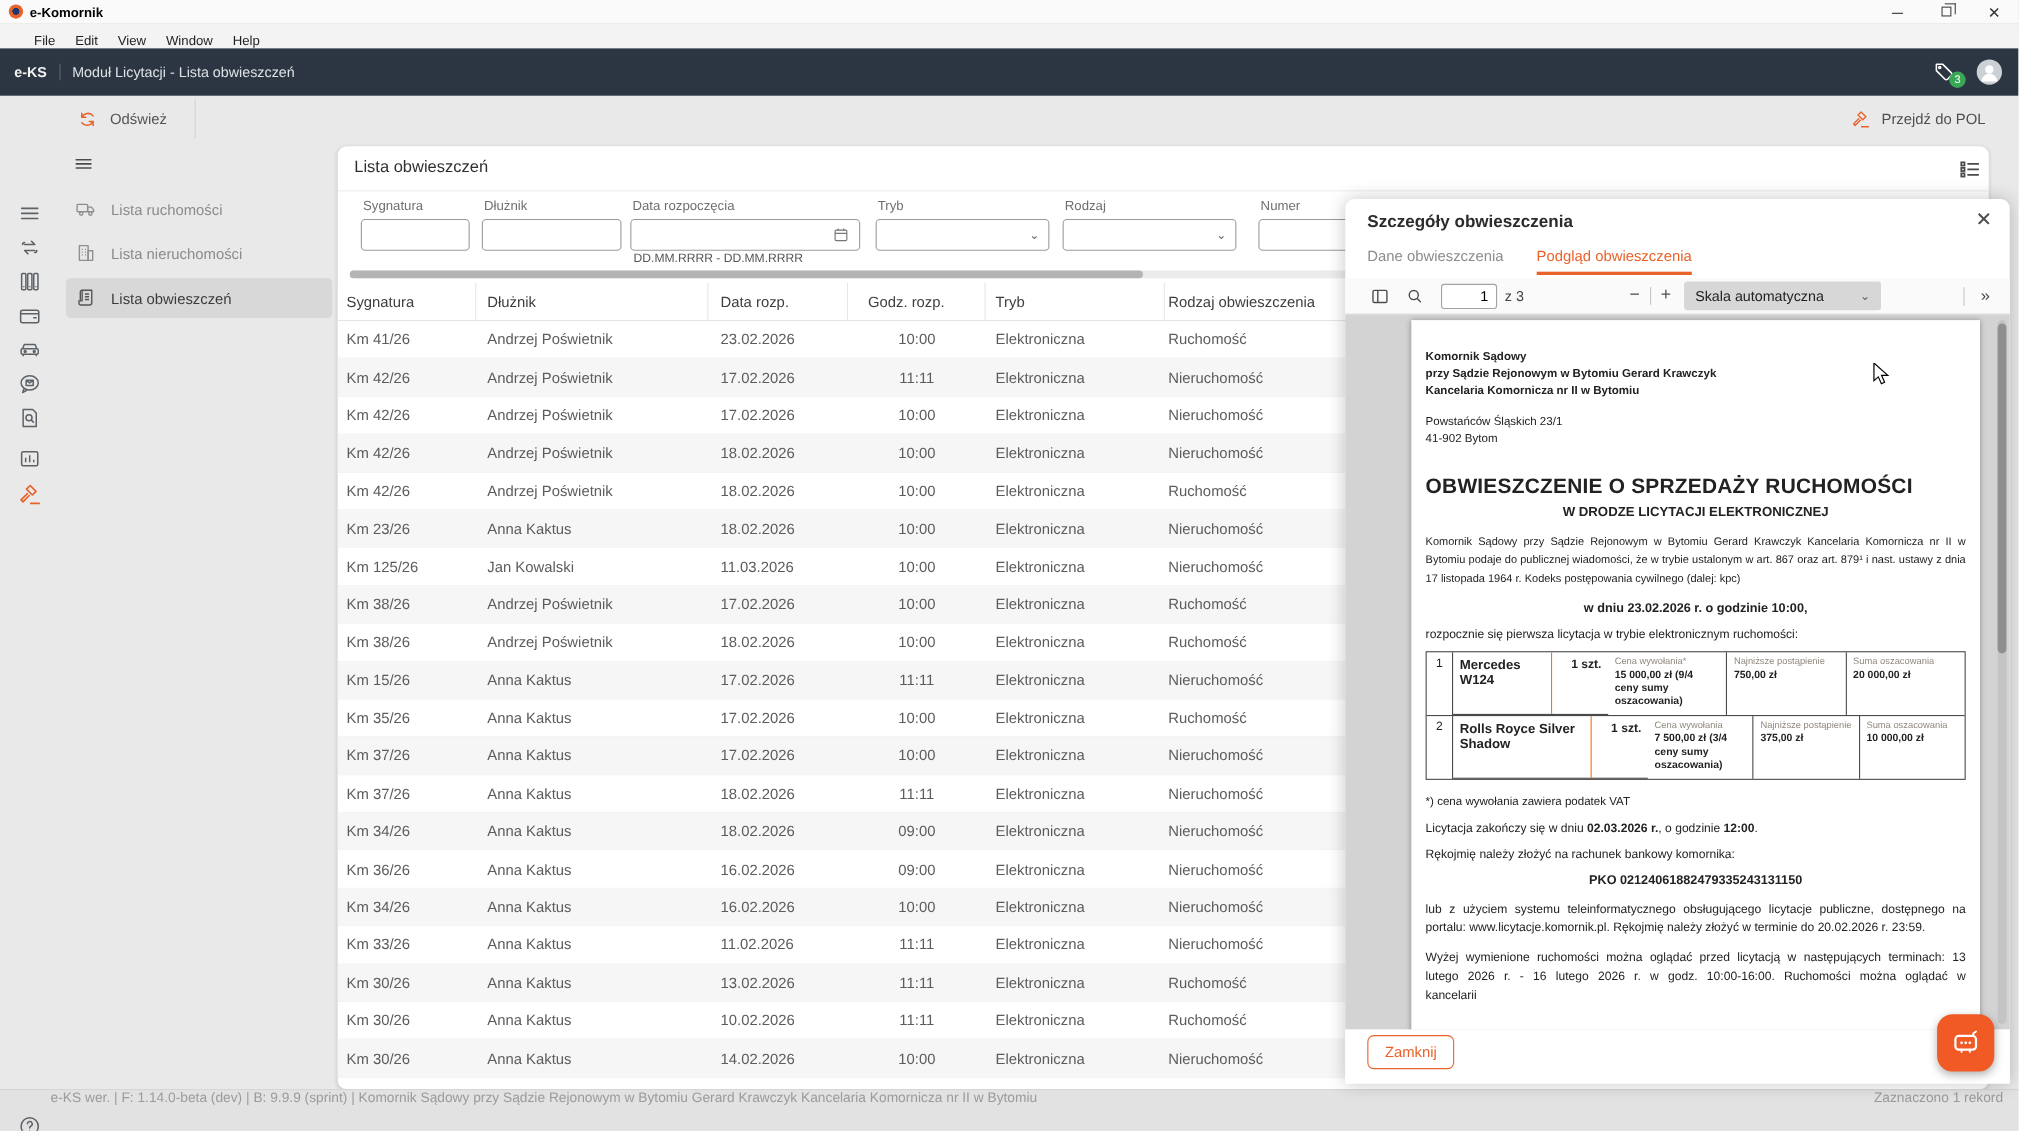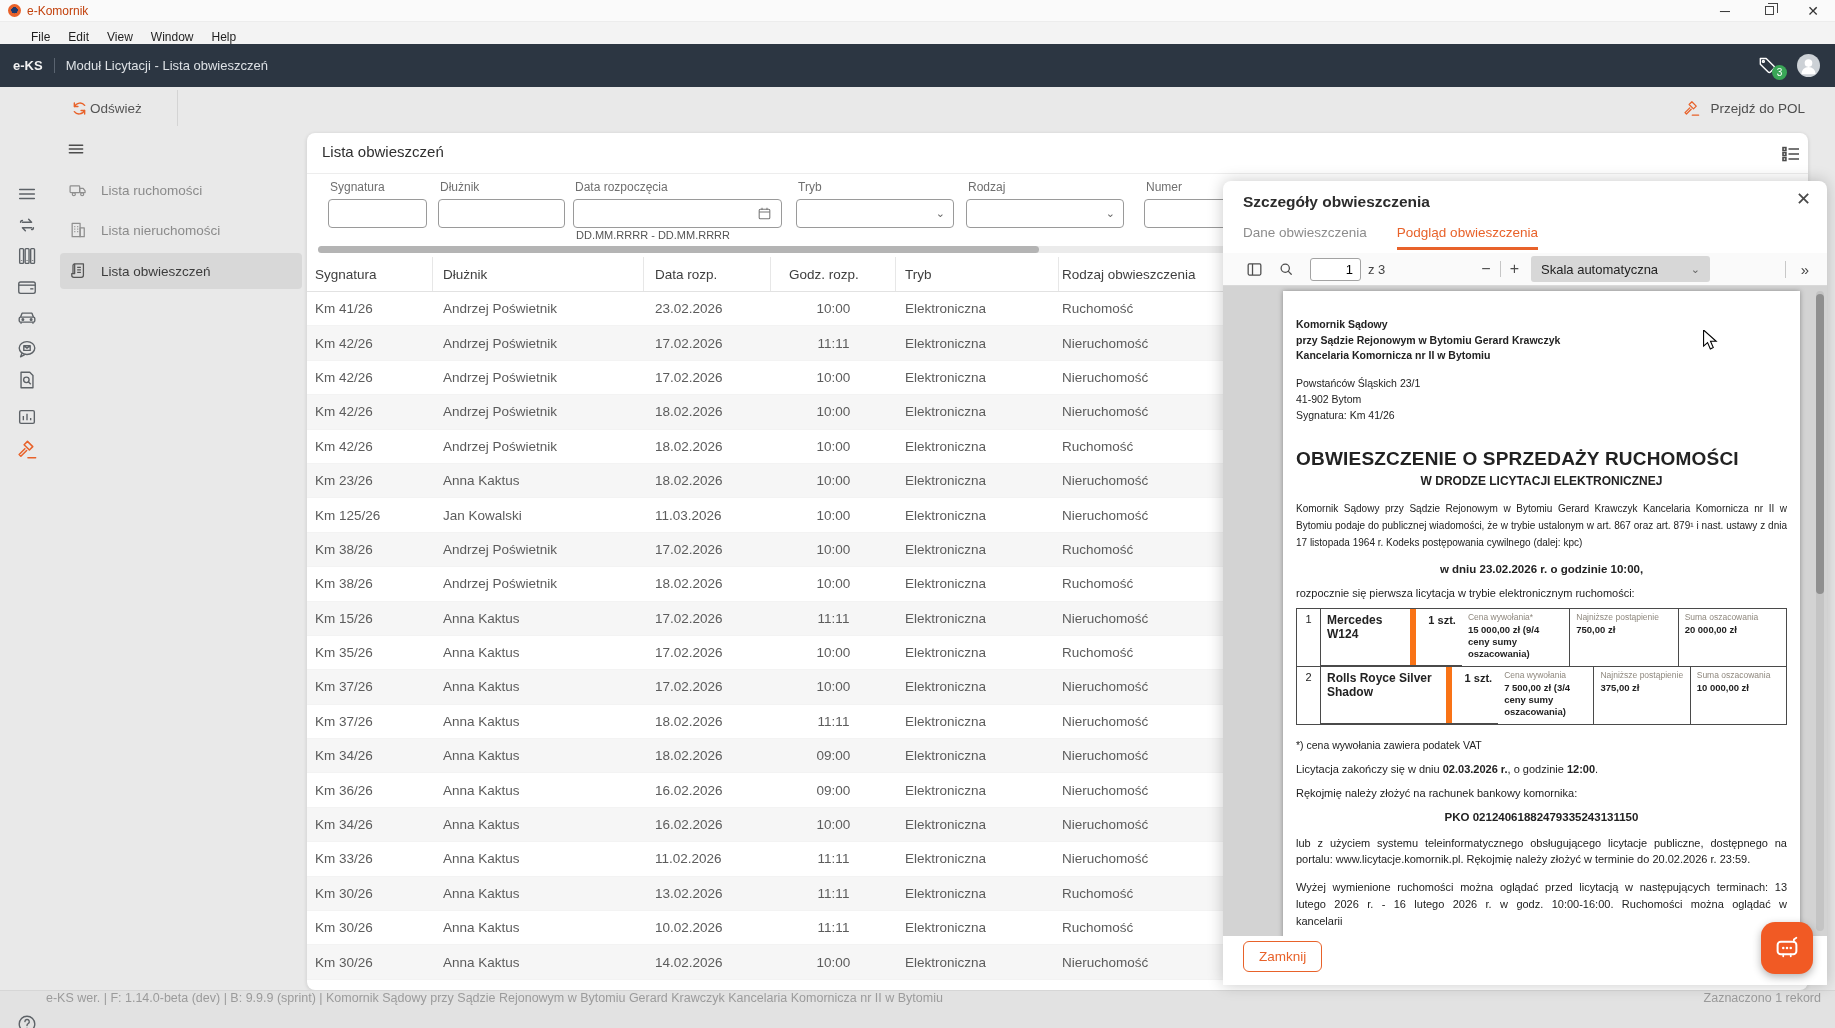--- a/index.html
+++ b/index.html
@@ -2,21 +2,21 @@
 <html><head>
 <meta charset="utf-8">
 <style>
   *{box-sizing:border-box;margin:0;padding:0}
   html,body{width:1835px;height:1028px;overflow:hidden;font-family:"Liberation Sans",sans-serif;background:#e9e9e9;position:relative}
   svg{display:block}
 
   
   .titlebar{position:absolute;top:0;left:0;right:0;height:22px;background:#fafafa;display:flex;align-items:center;padding-left:8px;border-bottom:1px solid #ececec;z-index:40}
   .app-logo{width:13px;height:13px;border-radius:50%;background:radial-gradient(circle at 50% 48%,#1e3a6e 0 34%,#e8622a 35% 100%);margin-right:6px;flex:0 0 auto}
-  .app-title{font-size:12px;font-weight:normal;color:#c2410c}
+  .app-title{font-size:12px;font-weight:bold;color:#000000}
   .win-controls{margin-left:auto;display:flex;height:100%}
   .win-btn{width:44px;display:flex;align-items:center;justify-content:center;color:#333;font-size:14px}
   .restore{position:relative;width:9px;height:9px;border:1px solid #444}
   .restore::before{content:"";position:absolute;left:2px;top:-4px;width:9px;height:9px;border:1px solid #444;border-left:none;border-bottom:none}
 
   
   .menubar{position:absolute;top:22px;left:0;right:0;height:22px;background:#f3f3f3;display:flex;align-items:flex-end;padding-left:22px;z-index:40}
   .menu-item{font-size:12px;color:#1f1f1f;padding:0 9px}
 
   
@@ -28,21 +28,21 @@
   .tag-wrap{position:relative}
   .badge{position:absolute;right:-9px;bottom:-4px;width:15px;height:15px;border-radius:50%;background:#3aa757;color:#fff;font-size:10px;display:flex;align-items:center;justify-content:center}
   .avatar{width:23px;height:23px;border-radius:50%;background:#ccd1d6;overflow:hidden;display:flex;align-items:center;justify-content:center}
 
   
   .rail{position:absolute;left:0;top:87px;width:53px;bottom:0;z-index:12}
   .rail-icon{position:absolute;left:50%;transform:translateX(-50%);color:#5d6267}
   .rail-icon.orange{color:#e8622a}
 
   
-  .btn-refresh{position:absolute;left:70px;top:94px;height:28px;display:flex;align-items:center;gap:1px;font-size:13.5px;color:#555;z-index:8}
+  .btn-refresh{position:absolute;left:70px;top:94px;height:28px;display:flex;align-items:center;gap:11px;font-size:13.5px;color:#555;z-index:8}
   .toolbar-sep{position:absolute;left:177px;top:90px;width:1px;height:36px;background:#d4d4d4;z-index:8}
   .btn-pol{position:absolute;right:30px;top:94px;height:28px;display:flex;align-items:center;gap:9px;font-size:13.5px;color:#4f4f4f;z-index:8}
 
   
   .nav-burger{position:absolute;left:66px;top:139px;color:#4c4c4c;z-index:8}
   .nav-item{position:absolute;left:60px;width:242px;height:30px;display:flex;align-items:center;gap:13px;padding-left:8px;font-size:13.5px;color:#8b8b8b;border-radius:4px;z-index:8}
   .nav-item .nico{color:#8f8f8f}
   .nav-item.selected{background:#d8d8d8;color:#3c3c3c;height:36px}
   .nav-item.selected .nico{color:#555}
 
@@ -109,21 +109,21 @@
   .doc-p{font-size:10px;line-height:17px;text-align:justify;margin-top:12px}
   .doc-date{text-align:center;font-weight:bold;font-size:11.5px;margin-top:12px}
   .doc-p2{font-size:11px;margin-top:12px}
   .auc-table{margin-top:9px;border:1px solid #4a4a4a}
   .auc-item{display:flex}
   .auc-item + .auc-item{border-top:1px solid #4a4a4a}
   .auc-no{width:24px;border-right:1px solid #4a4a4a;font-size:11px;padding-top:4px;text-align:center}
   .auc-main{flex:1;display:flex;flex-direction:row}
   .auc-top{display:flex;border-bottom:1px solid #4a4a4a}
   .auc-name{flex:1;font-weight:bold;font-size:12px;padding:4px 6px}
-  .auc-qty{width:52px;border-left:6px solid #f97316;font-weight:bold;font-size:11px;padding:5px 6px 0 0;text-align:right}
+  .auc-qty{width:52px;border-left:1px solid #f97316;font-weight:bold;font-size:11px;padding:5px 6px 0 0;text-align:right}
   .auc-sub{display:flex}
   .auc-cell{flex:1;border-right:1px solid #4a4a4a;padding:3px 6px 6px}
   .auc-cell:last-child{border-right:none}
   .auc-lbl{font-size:8.5px;color:#8f887e}
   .auc-val{font-size:9.5px;font-weight:bold;line-height:12px;margin-top:2px}
   .auc-cell:first-child .auc-val{max-width:160px}
   .doc-note{font-size:10.5px;margin-top:14px}
   .doc-end{font-size:11px;margin-top:12px}
   .doc-bail{font-size:11px;margin-top:12px}
   .doc-account{text-align:center;font-weight:bold;font-size:11.5px;margin-top:12px}
@@ -583,21 +583,20 @@
   <div class="viewer">
     <div class="page">
       <div class="doc-head">
         <div>Komornik Sądowy</div>
         <div>przy Sądzie Rejonowym w Bytomiu Gerard Krawczyk</div>
         <div>Kancelaria Komornicza nr II w Bytomiu</div>
       </div>
       <div class="doc-addr">
         <div>Powstańców Śląskich 23/1</div>
         <div>41-902 Bytom</div>
-        <div>Sygnatura: Km 41/26</div>
       </div>
       <div class="doc-title1">OBWIESZCZENIE O SPRZEDAŻY RUCHOMOŚCI</div>
       <div class="doc-title2">W DRODZE LICYTACJI ELEKTRONICZNEJ</div>
       <p class="doc-p">Komornik Sądowy przy Sądzie Rejonowym w Bytomiu Gerard Krawczyk Kancelaria Komornicza nr II w Bytomiu podaje do publicznej wiadomości, że w trybie ustalonym w art. 867 oraz art. 879¹ i nast. ustawy z dnia 17 listopada 1964 r. Kodeks postępowania cywilnego (dalej: kpc)</p>
       <div class="doc-date">w dniu 23.02.2026 r. o godzinie 10:00,</div>
       <div class="doc-p2">rozpocznie się pierwsza licytacja w trybie elektronicznym ruchomości:</div>
       <div class="auc-table">
           <div class="auc-item">
             <div class="auc-no">1</div>
             <div class="auc-main">

